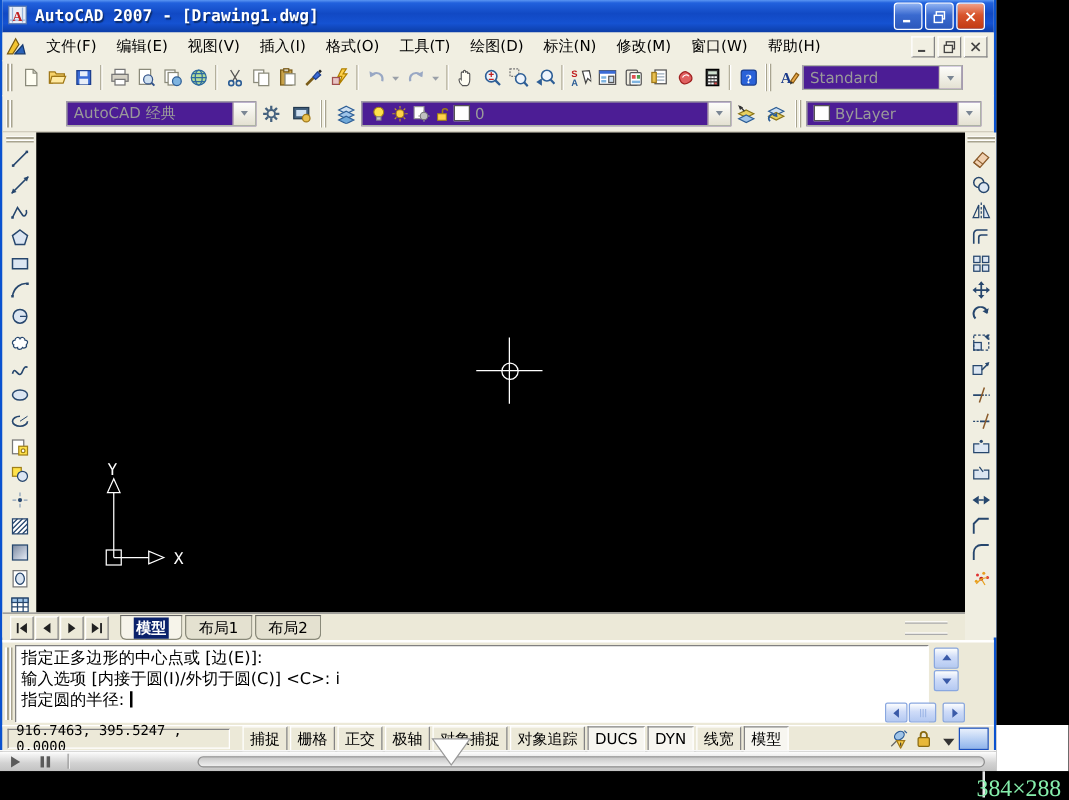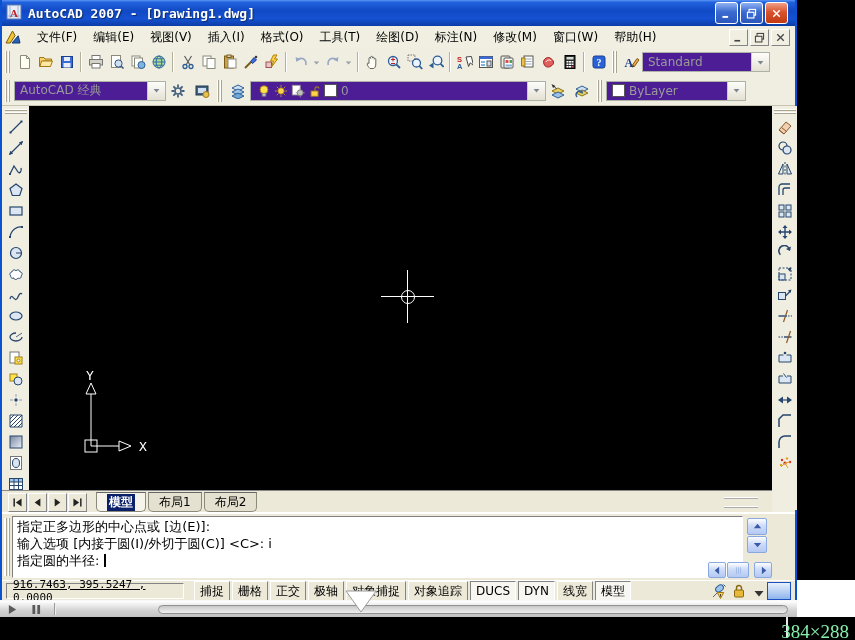--- a/index.html
+++ b/index.html
@@ -72,21 +72,21 @@
     border:1px solid;border-color:#808080 #fff #fff #808080;box-sizing:border-box;
     font-family:"DejaVu Sans","DejaVu Sans Mono",sans-serif;font-size:13px;line-height:17px;
     padding:1px 4px;overflow:hidden;white-space:pre;}
   .cursor{display:inline-block;width:2px;height:13px;background:#000;vertical-align:-2px;}
   .xpbtn{background:linear-gradient(180deg,#fdfefe,#cfdcf8 45%,#b4c9f2);border:1px solid #89a7e0;
     border-radius:2px;display:flex;align-items:center;justify-content:center;box-sizing:border-box;}
   
   #statusbar{position:absolute;left:0;top:580px;right:0;height:20px;background:#ece9d8;
     border-top:1px solid #fff;display:flex;align-items:center;}
   #coords{width:178px;height:16px;margin-left:4px;border:1px solid;border-color:#848484 #fff #fff #848484;
-    font-family:"DejaVu Sans Mono",monospace;font-size:11px;display:flex;align-items:center;padding-left:6px;box-sizing:border-box;text-decoration:underline;}
+    font-family:"DejaVu Sans Mono",monospace;font-size:11px;display:flex;align-items:center;padding-left:6px;box-sizing:border-box;}
   .toggle{height:18px;padding:0 5px;margin-left:2px;display:flex;align-items:center;font-size:12px;
     border:1px solid;border-color:#fff #848484 #848484 #fff;background:#ece9d8;white-space:nowrap;}
   .toggle.pressed{border-color:#848484 #fff #fff #848484;background:#f7f6f0;}
   .sb-right{margin-left:auto;display:flex;align-items:center;gap:4px;padding-right:4px;}
   #cleanscreen{width:22px;height:16px;border:1px solid #1a50c0;background:linear-gradient(180deg,#e8f0fc,#8fb4ec);}
   
   #player{position:absolute;left:0;top:600px;width:797px;height:17px;
     background:linear-gradient(180deg,#ffffff,#d2d2d2 60%,#c2c2c2);border-top:1px solid #f8f8f8;box-sizing:border-box;
     display:flex;align-items:center;}
   .pbtn{width:24px;height:13px;display:flex;align-items:center;justify-content:center;}
@@ -393,21 +393,21 @@
         <span class="chev">
             <svg viewBox="0 0 16 16" width="13" height="13" xmlns="http://www.w3.org/2000/svg">
               <path d="M4.5 6h7L8 10.5z" fill="#7a8694"></path>
             </svg>
           </span>
       </span>
     </div>
 
     <div class="tbrow" id="tbrow2">
       <span class="grip"></span>
-      <span class="combo" style="width:152px;">
+      <span class="combo" style="width:152px;margin-left:39px;">
         <span>AutoCAD 经典</span>
         <span class="chev">
             <svg viewBox="0 0 16 16" width="13" height="13" xmlns="http://www.w3.org/2000/svg">
               <path d="M4.5 6h7L8 10.5z" fill="#7a8694"></path>
             </svg>
           </span>
       </span>
       <span class="tb-btn" style="width:24px;">
           <svg viewBox="0 0 16 16" width="16" height="16" xmlns="http://www.w3.org/2000/svg">
             <circle cx="8" cy="8" r="3" fill="none" stroke="#44617e" stroke-width="1.6"></circle>

